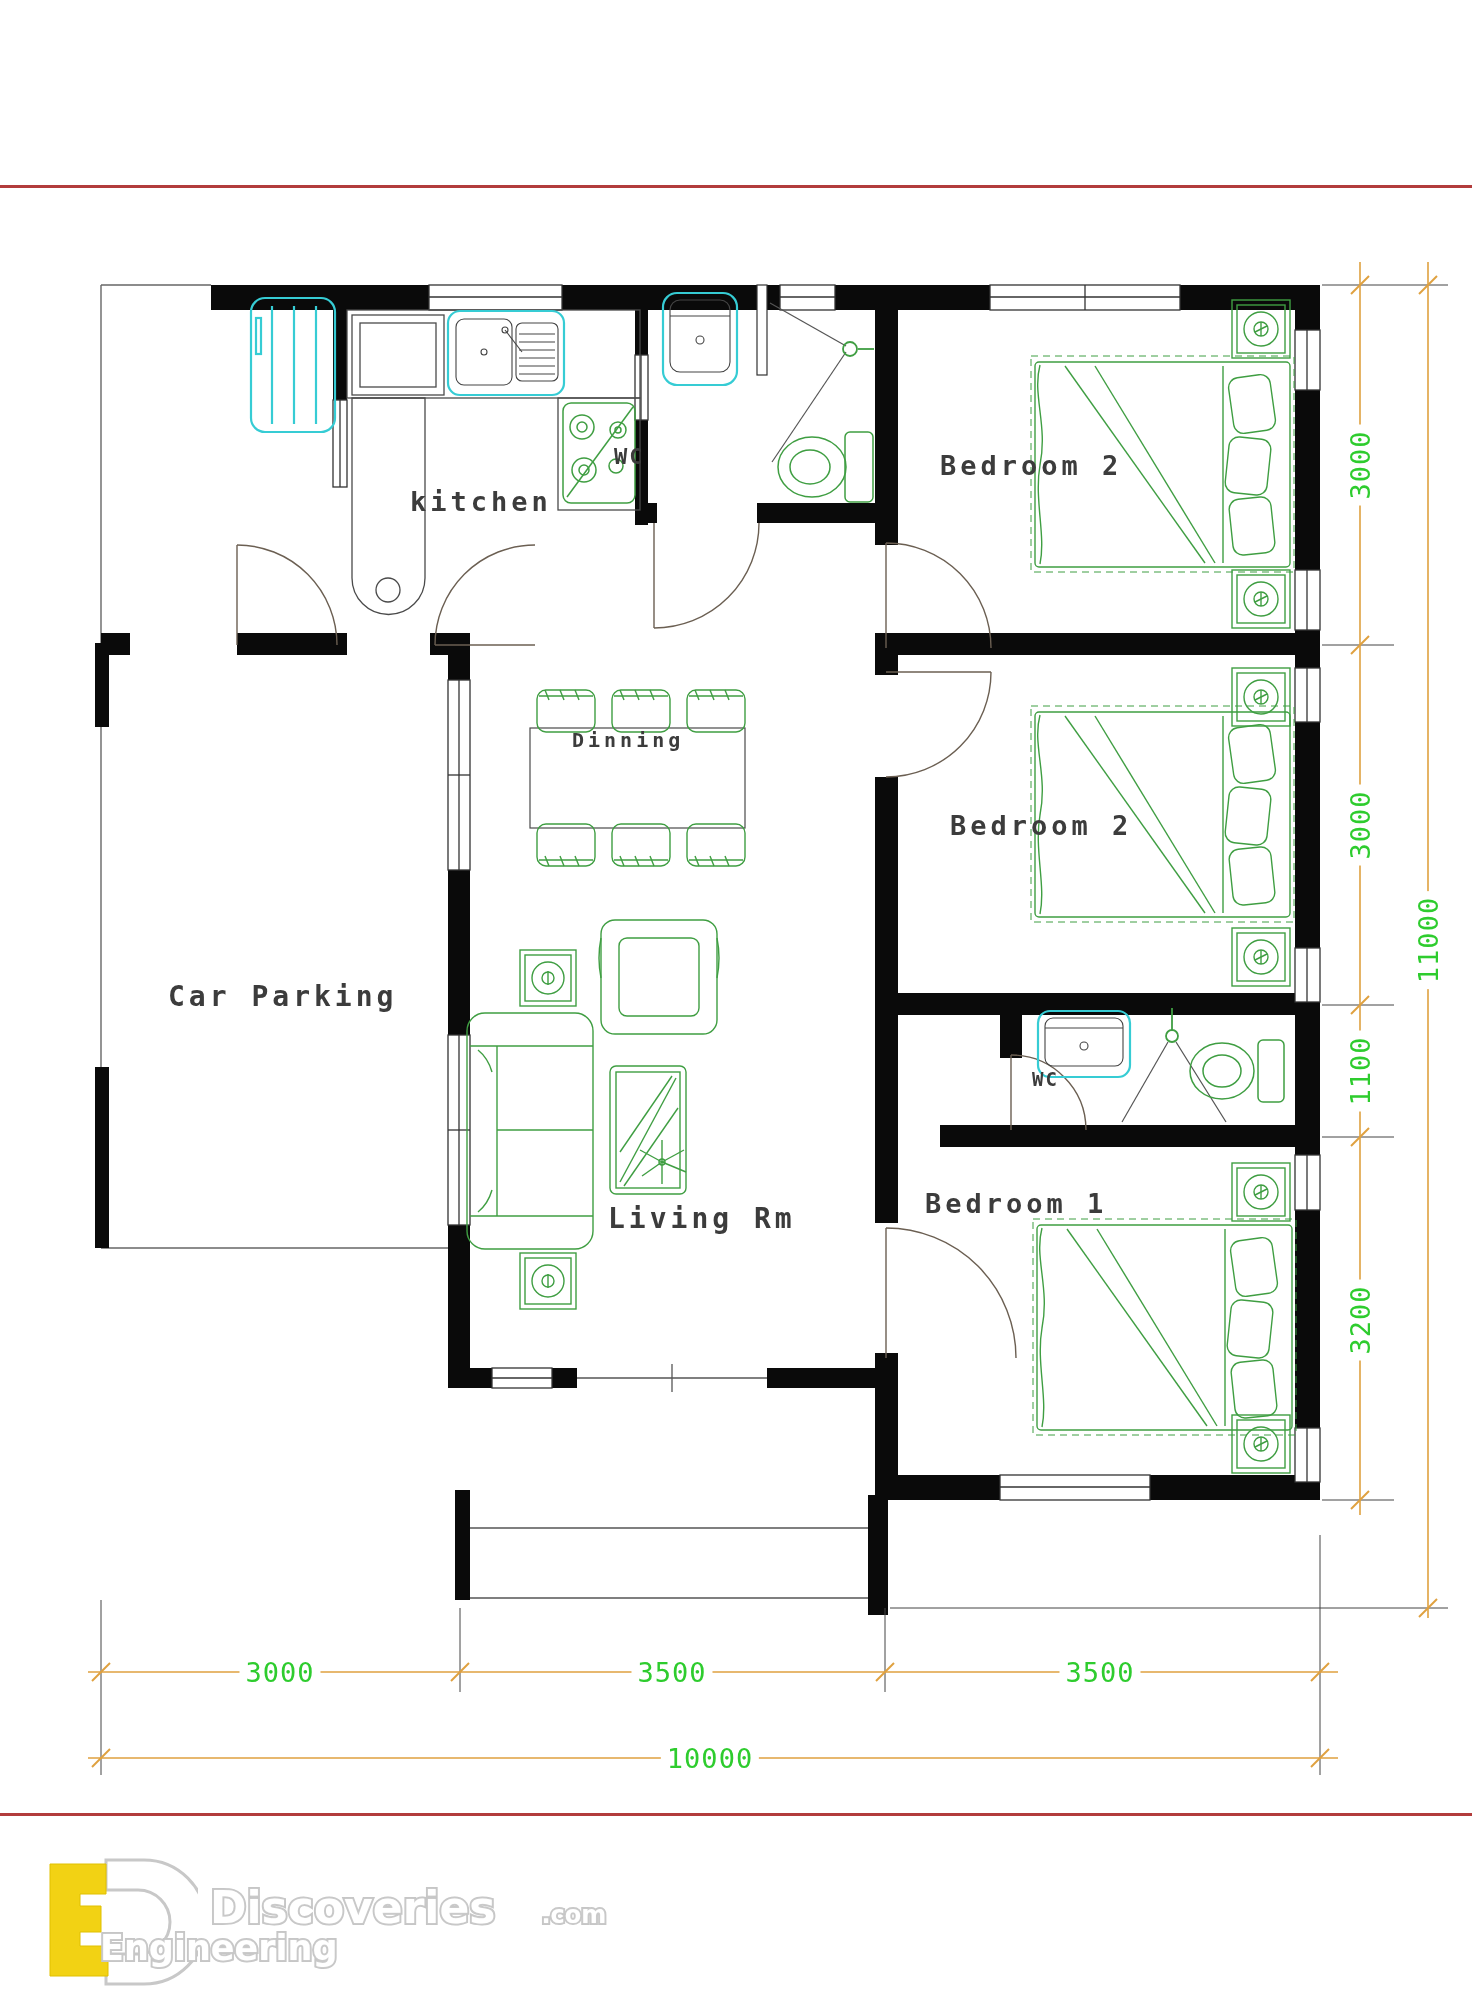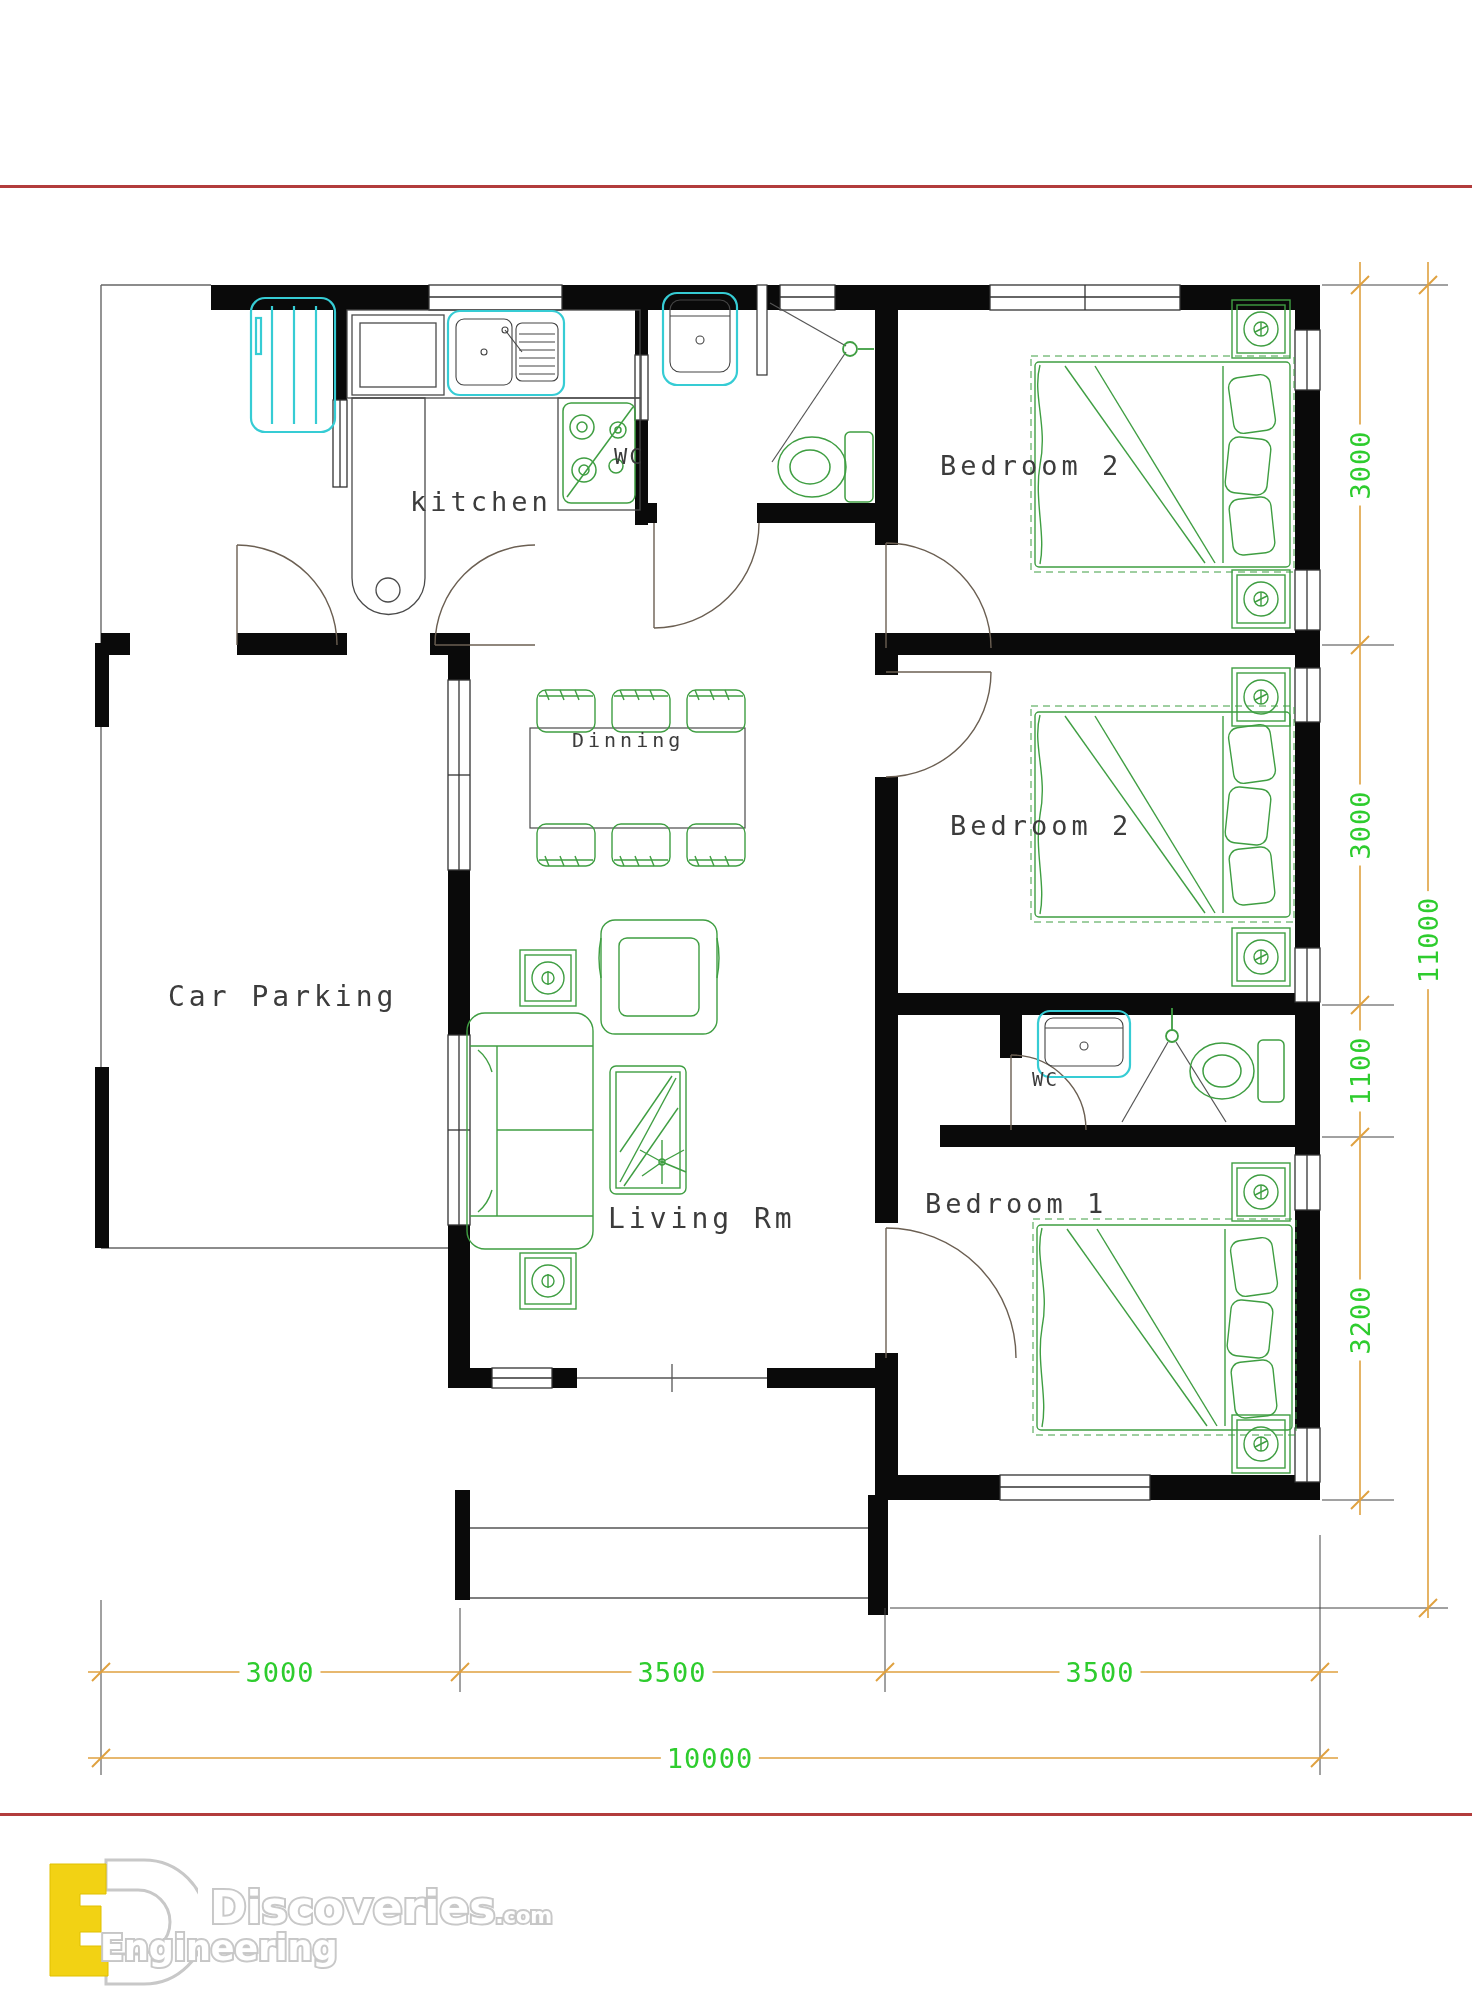--- a/index.html
+++ b/index.html
@@ -1,29 +1,29 @@
 <!DOCTYPE html>
 <html><head>
 <meta charset="utf-8">
 <style>
   html,body{margin:0;padding:0;background:#ffffff;}
   .canvas{position:relative;width:1472px;height:2000px;background:#ffffff;overflow:hidden;
           font-family:"DejaVu Sans Mono", monospace;}
   .red-rule{position:absolute;left:0;width:1472px;height:3px;background:#b23c3c;}
   .plan-svg{position:absolute;left:0;top:0;}
   .lbl{position:absolute;color:#3c3c3c;letter-spacing:4px;white-space:nowrap;
-       font-family:"DejaVu Sans Mono",monospace;font-weight:400;}
+       font-family:"DejaVu Sans Mono",monospace;font-weight:700;}
   .dim{position:absolute;color:#2ecc2e;font-size:27px;letter-spacing:1px;white-space:nowrap;
        background:#ffffff;padding:0 6px;transform:translate(-50%,-50%);font-family:"DejaVu Sans Mono",monospace;}
   .dim.vert{transform:translate(-50%,-50%) rotate(-90deg);}
   .logo{position:absolute;left:28px;top:1852px;width:420px;height:148px;}
   .logo-text{position:absolute;color:#ffffff;font-family:"DejaVu Sans",sans-serif;font-weight:bold;
              -webkit-text-stroke:4px #c6c6c6;paint-order:stroke;text-shadow:0 0 2px #d8d8d8;}
   .logo-top{left:182px;top:30px;font-size:44px;}
-  .logo-top .suffix{font-size:21px;}
+  .logo-top .suffix{font-size:24px;margin-left:46px;}
   .logo-bottom{left:72px;top:76px;font-size:35px;}
 </style>
 </head>
 <body>
 
 <div class="canvas">
 
   <div class="red-rule" style="top:185px"></div>
   <div class="red-rule" style="top:1813px"></div>
 

